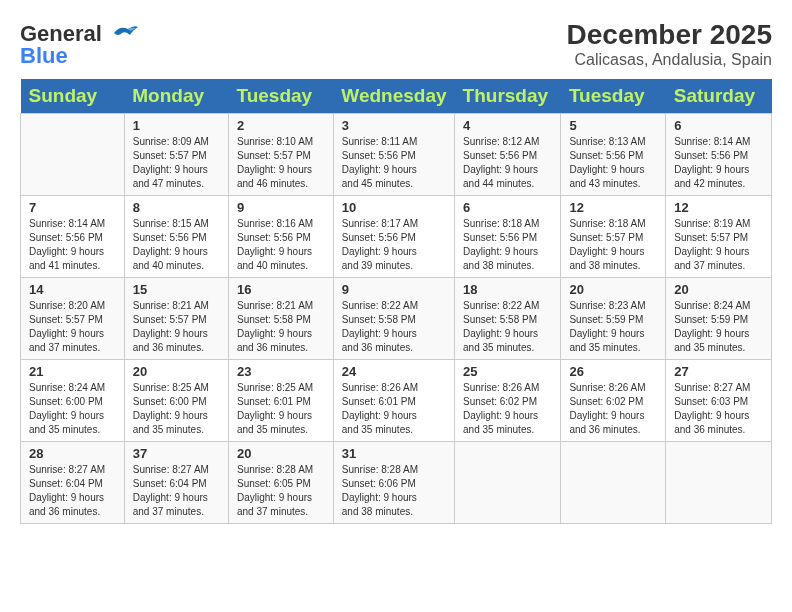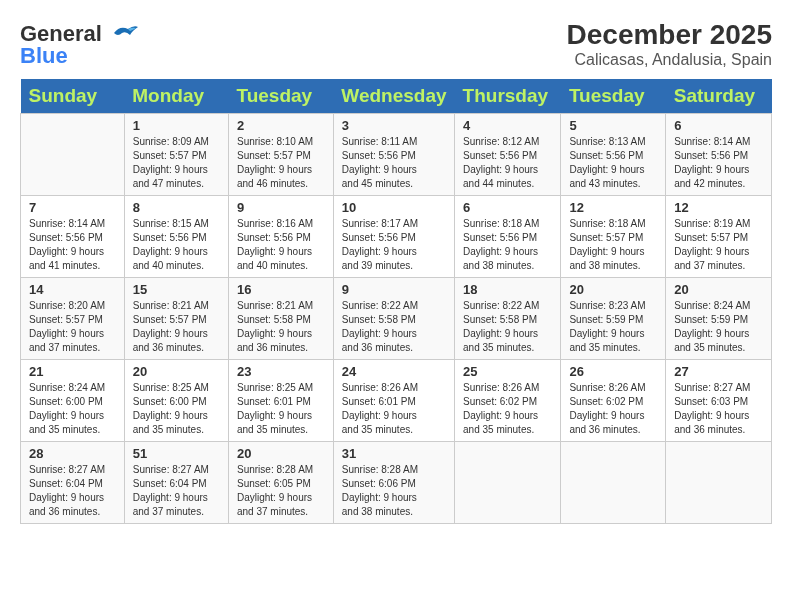--- a/index.html
+++ b/index.html
@@ -231,21 +231,21 @@
           <div class="day-num">27</div>
           <div class="day-info">Sunrise: 8:27 AM<br>Sunset: 6:03 PM<br>Daylight: 9 hours<br>and 36 minutes.</div>
         </td>
       </tr>
       <tr>
         <td>
           <div class="day-num">28</div>
           <div class="day-info">Sunrise: 8:27 AM<br>Sunset: 6:04 PM<br>Daylight: 9 hours<br>and 36 minutes.</div>
         </td>
         <td>
-          <div class="day-num">51</div>
+          <div class="day-num">37</div>
           <div class="day-info">Sunrise: 8:27 AM<br>Sunset: 6:04 PM<br>Daylight: 9 hours<br>and 37 minutes.</div>
         </td>
         <td>
           <div class="day-num">20</div>
           <div class="day-info">Sunrise: 8:28 AM<br>Sunset: 6:05 PM<br>Daylight: 9 hours<br>and 37 minutes.</div>
         </td>
         <td>
           <div class="day-num">31</div>
           <div class="day-info">Sunrise: 8:28 AM<br>Sunset: 6:06 PM<br>Daylight: 9 hours<br>and 38 minutes.</div>
         </td>

